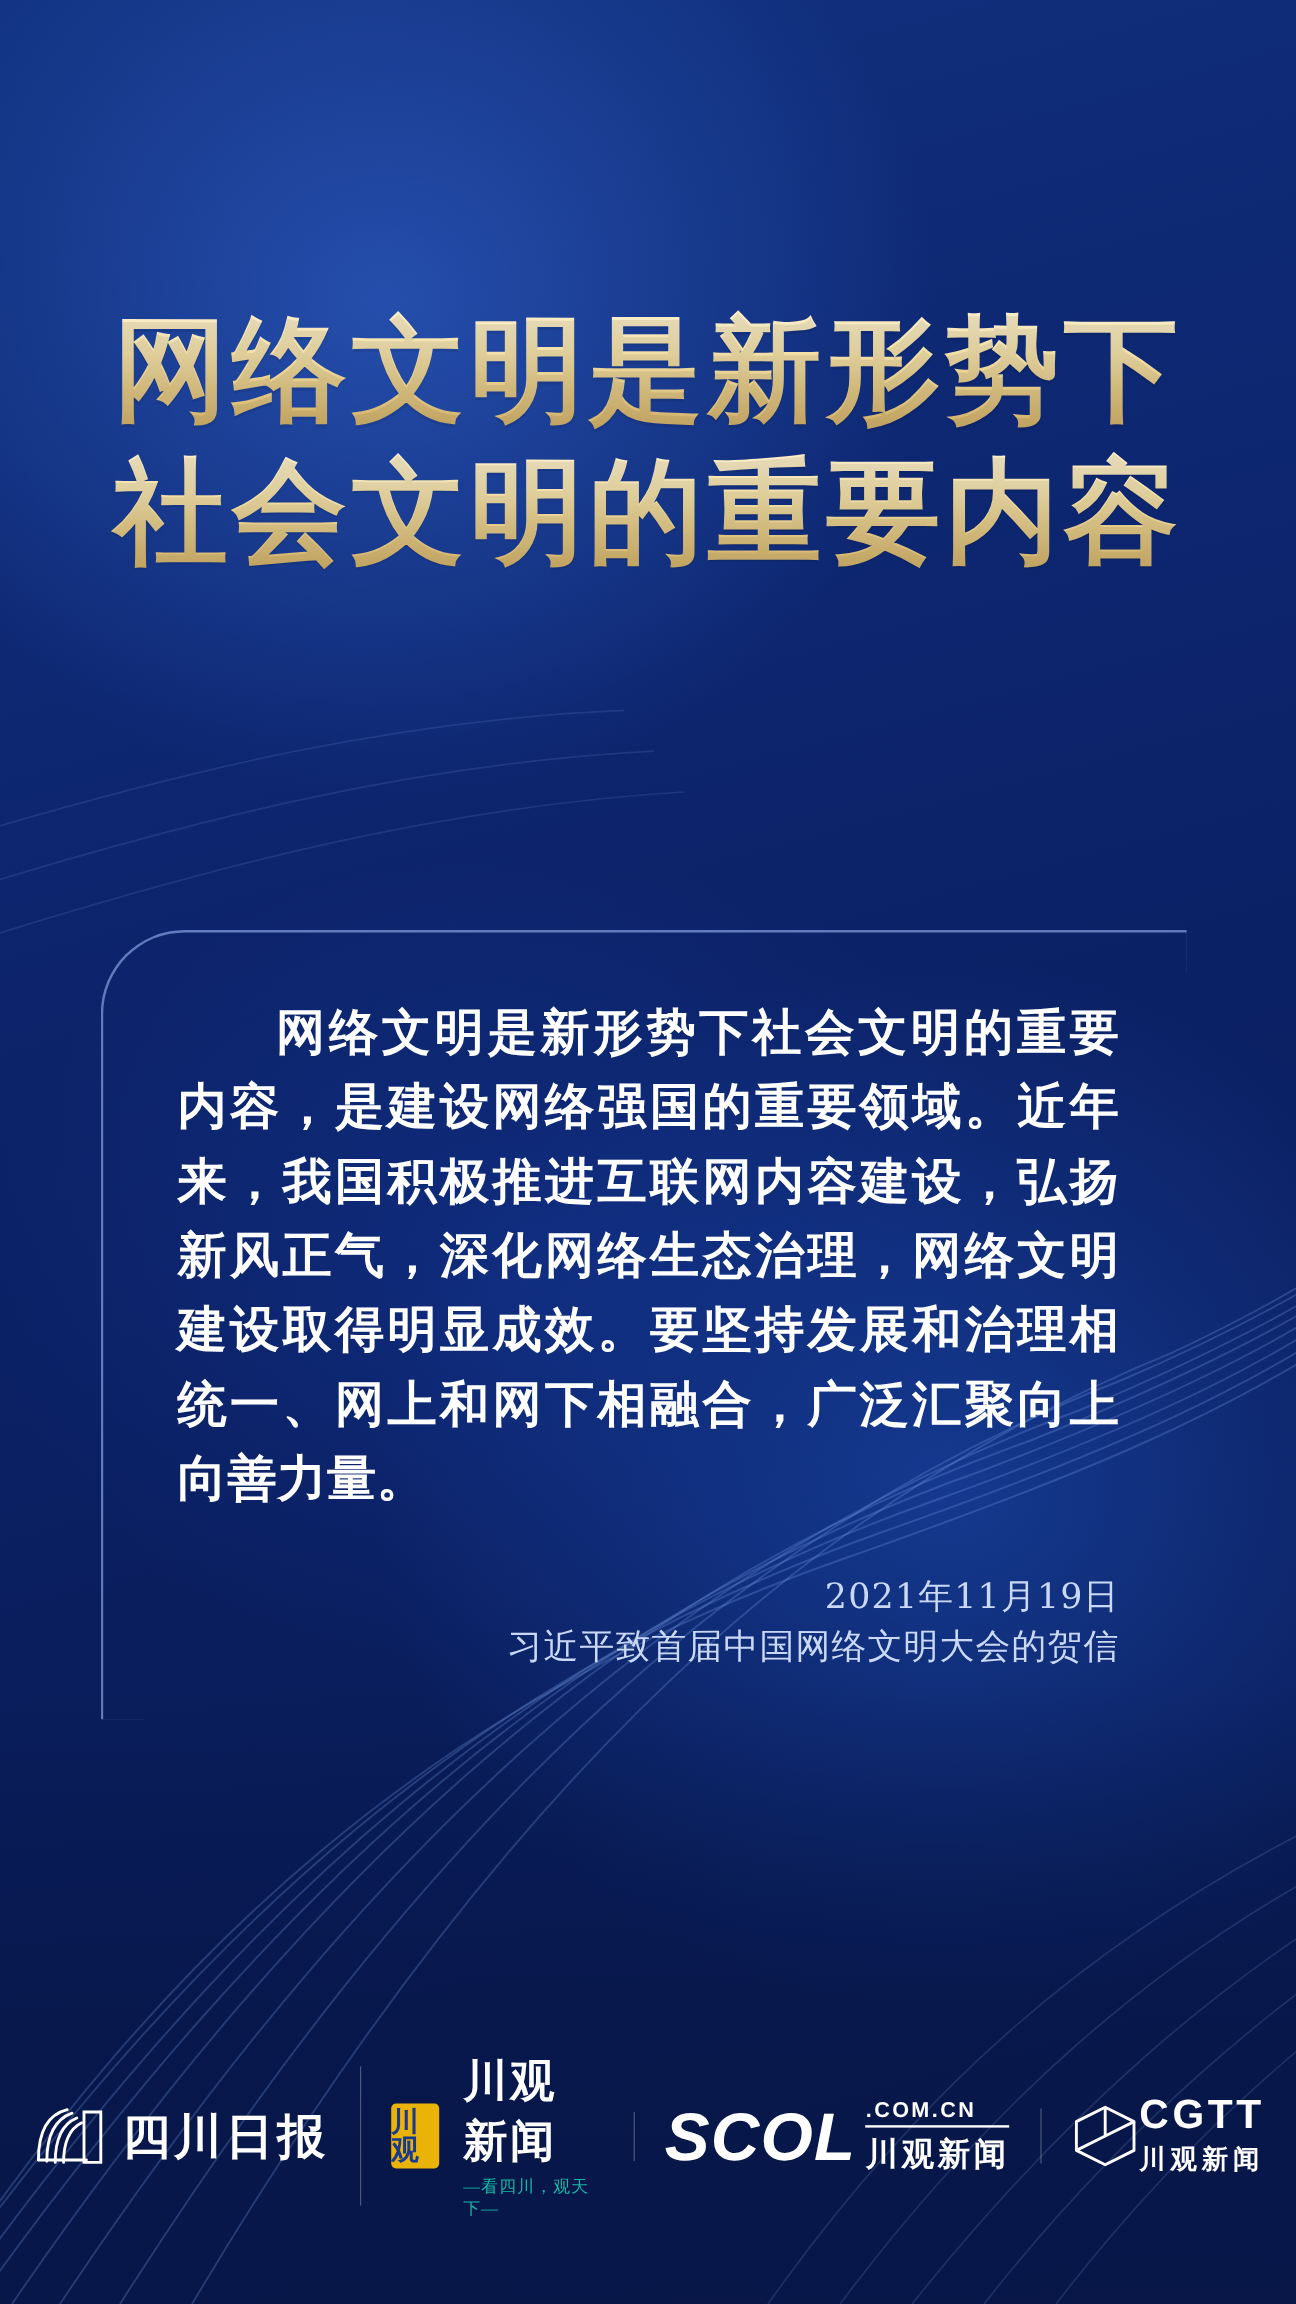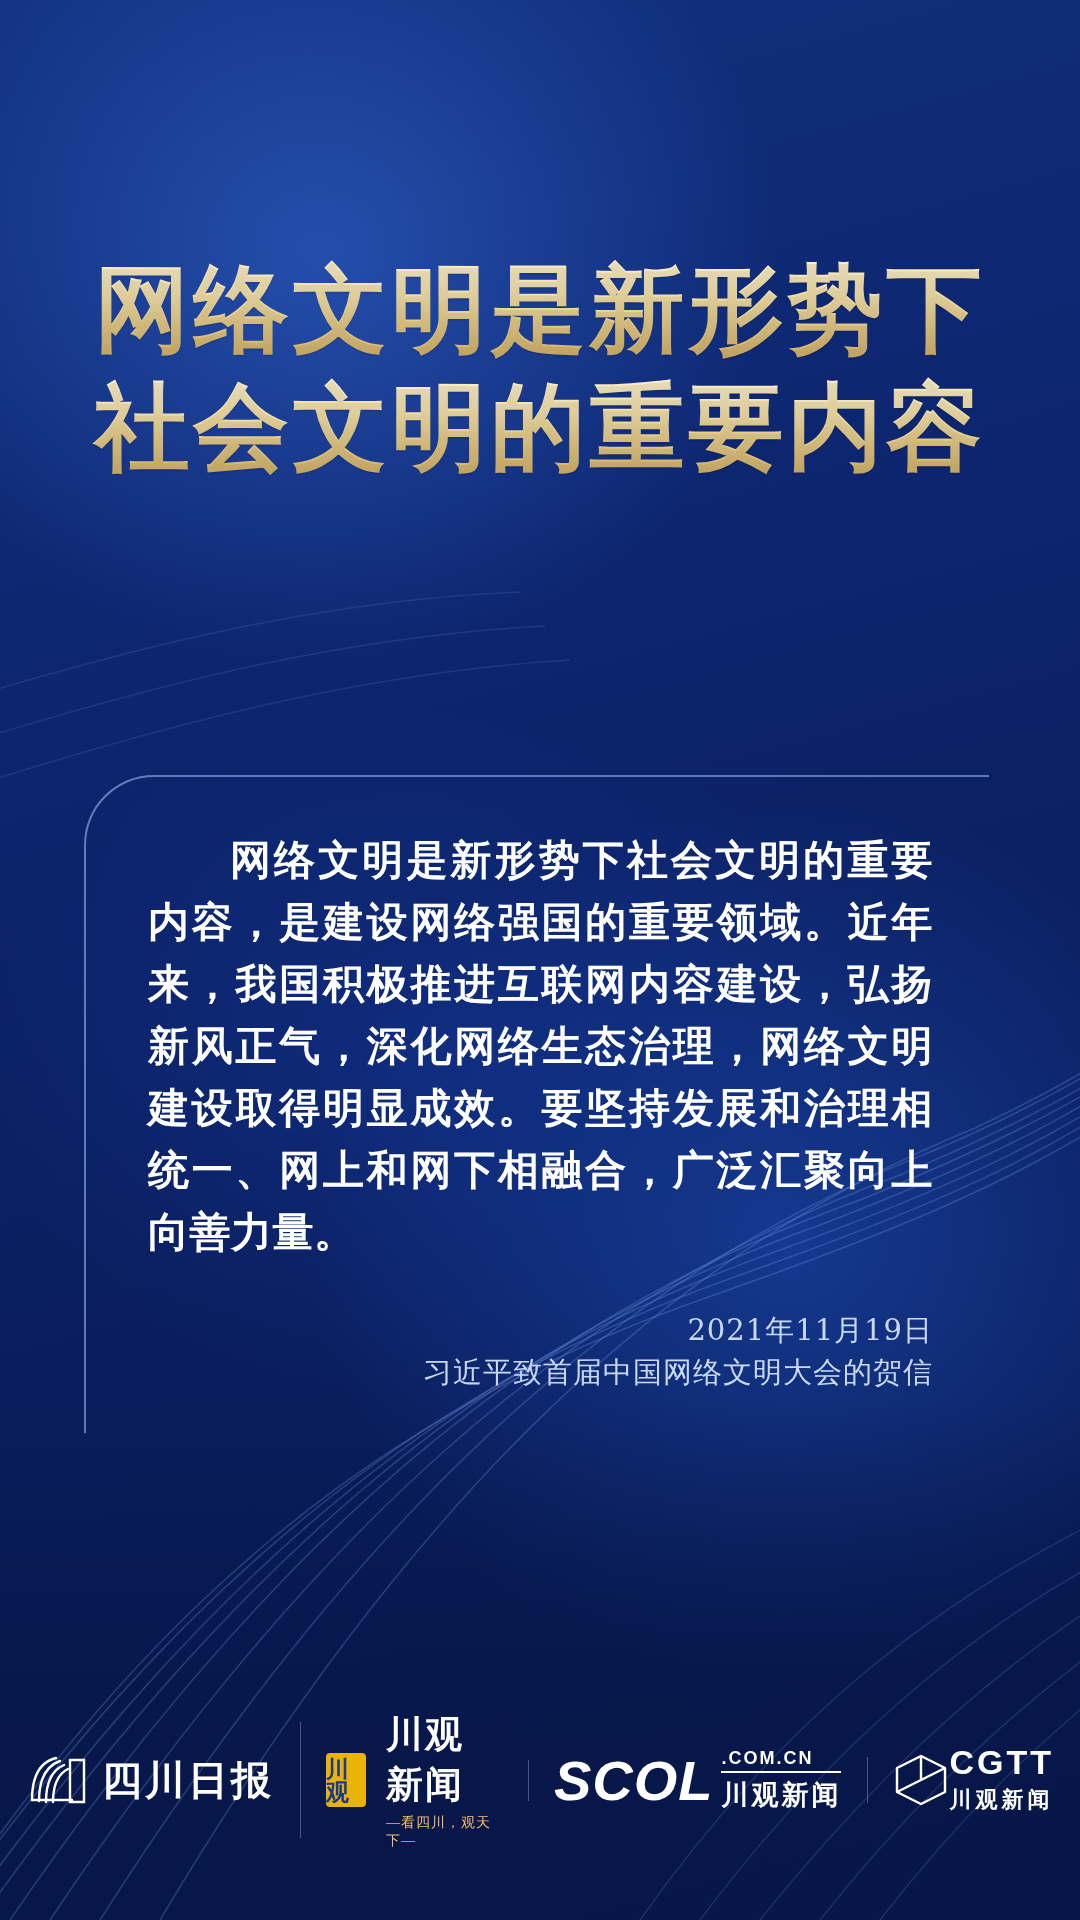--- a/index.html
+++ b/index.html
@@ -192,21 +192,21 @@
     font-size: 23px;
     font-weight: bold;
     font-family: "DejaVu Serif", "Liberation Serif", serif;
     display: flex; align-items: center; justify-content: center;
     line-height: 1;
     letter-spacing: -1px;
   }
   .l2 .l2-wrap { margin-left: 20px; display: flex; flex-direction: column; align-items: center; }
   .l2 .l2-main { font-size: 37px; letter-spacing: 2px; color:#fff; font-weight: bold; }
   .l2 .l2-sub {
-    font-size: 14px; color: #fdba74; letter-spacing: 1px; margin-top: 4px;
+    font-size: 14px; color: #14b8a6; letter-spacing: 1px; margin-top: 4px;
     font-family: Liberation Serif, serif; font-weight: normal;
   }
 
   
   .l3 .scol {
     font-family: Liberation Sans, sans-serif;
     font-weight: bold; font-style: italic;
     font-size: 56px; color: #ffffff; letter-spacing: 1px;
   }
   .l3 .l3-right { margin-left: 8px; display:flex; flex-direction:column; }

